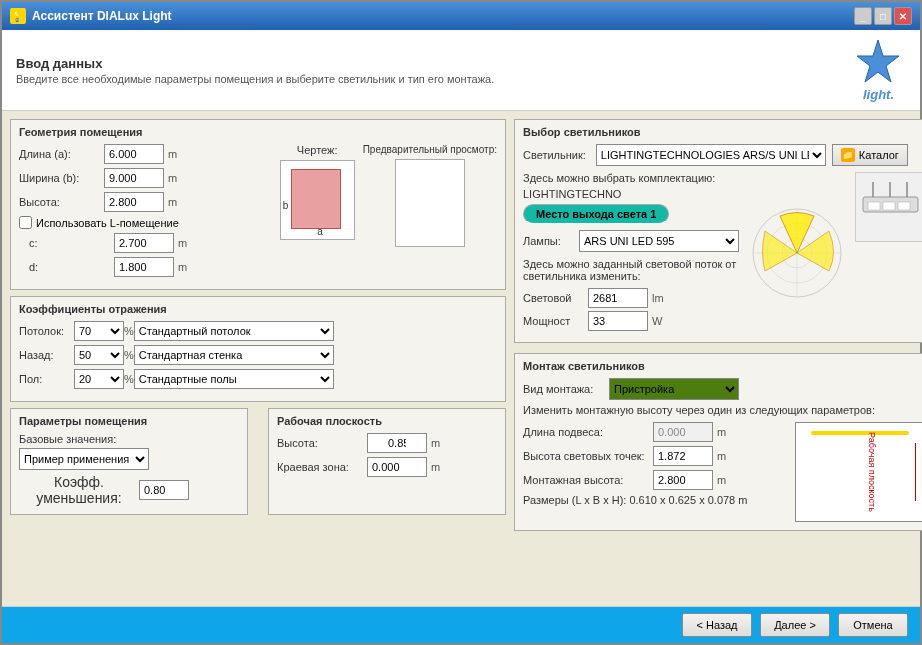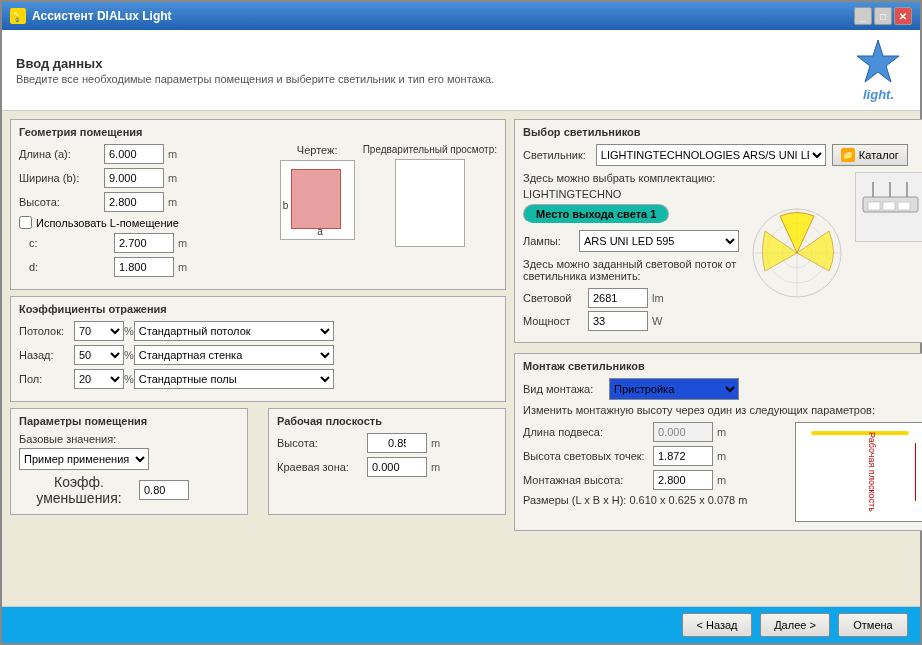--- a/index.html
+++ b/index.html
@@ -332,21 +332,21 @@
       display: flex;
       align-items: center;
       gap: 6px;
       margin-bottom: 4px;
     }
     .mount-label { width: 80px; color: #333; font-size: 11px; }
     .mount-select {
       width: 130px;
       height: 22px;
       border: 1px solid #888;
-      background: #1d4ed8;
+      background: #4d7c0f;
       font-size: 11px;
     }
     .mount-desc {
       font-size: 11px;
       color: #333;
       margin-bottom: 6px;
     }
     .mount-detail {
       display: flex;
       gap: 8px;

